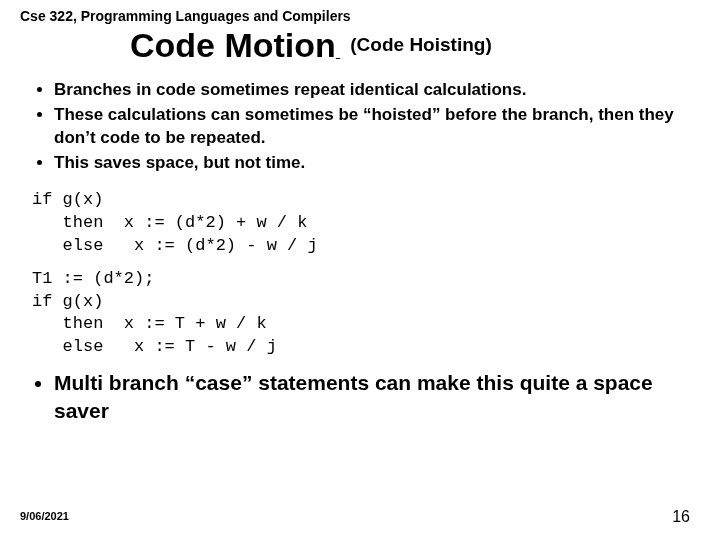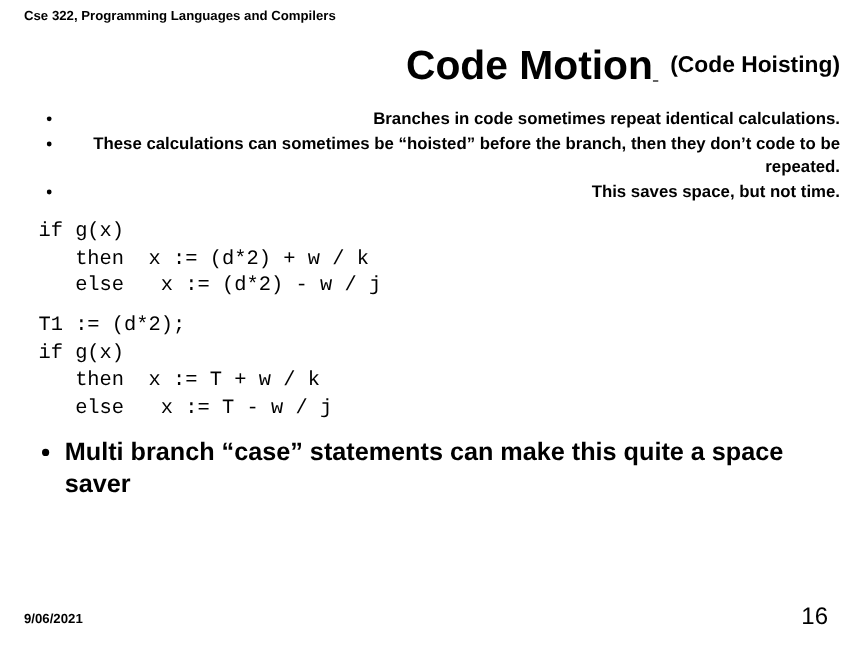--- a/index.html
+++ b/index.html
@@ -14,26 +14,26 @@
     box-sizing: border-box;
   }
   .slide {
     padding: 8px 20px 0 20px;
     box-sizing: border-box;
     width: 100%;
     height: 100%;
     position: relative;
   }
   .course-header {
-    font-size: 11px;
+    font-size: 14px;
     font-weight: bold;
-    margin-bottom: 16px;
+    margin-bottom: 2px;
   }
   .title-row {
-    text-align: right;
+    text-align: left;
     margin: 0 0 14px 0;
     padding-left: 110px;
     text-decoration: underline;
   }
   .title-main {
     font-size: 34px;
     font-weight: bold;
     display: inline-block;
   }
   .title-sub {
@@ -42,25 +42,24 @@
     display: inline-block;
     margin-left: 10px;
     vertical-align: 6px;
   }
   ul.bullets {
     margin: 0 0 14px 0;
     padding-left: 34px;
     list-style: disc;
   }
   ul.bullets li {
-    font-size: 14px;
+    font-size: 17px;
     font-weight: bold;
     line-height: 1.35;
     margin-bottom: 2px;
-    text-align: right;
   }
   .code-block {
     font-family: "Courier New", Courier, monospace;
     font-size: 17px;
     white-space: pre;
     margin: 6px 0 10px 12px;
     line-height: 1.35;
   }
   ul.bullets2 {
     margin: 0;
@@ -76,21 +75,21 @@
     position: absolute;
     left: 20px;
     bottom: 18px;
     font-size: 11px;
     font-weight: bold;
   }
   .footer-page {
     position: absolute;
     right: 30px;
     bottom: 14px;
-    font-size: 20px;
+    font-size: 16px;
     text-align: center;
   }
 </style>
 </head>
 <body>
 
 <div class="slide">
 
   <div class="course-header">Cse 322, Programming Languages and Compilers</div>
 

